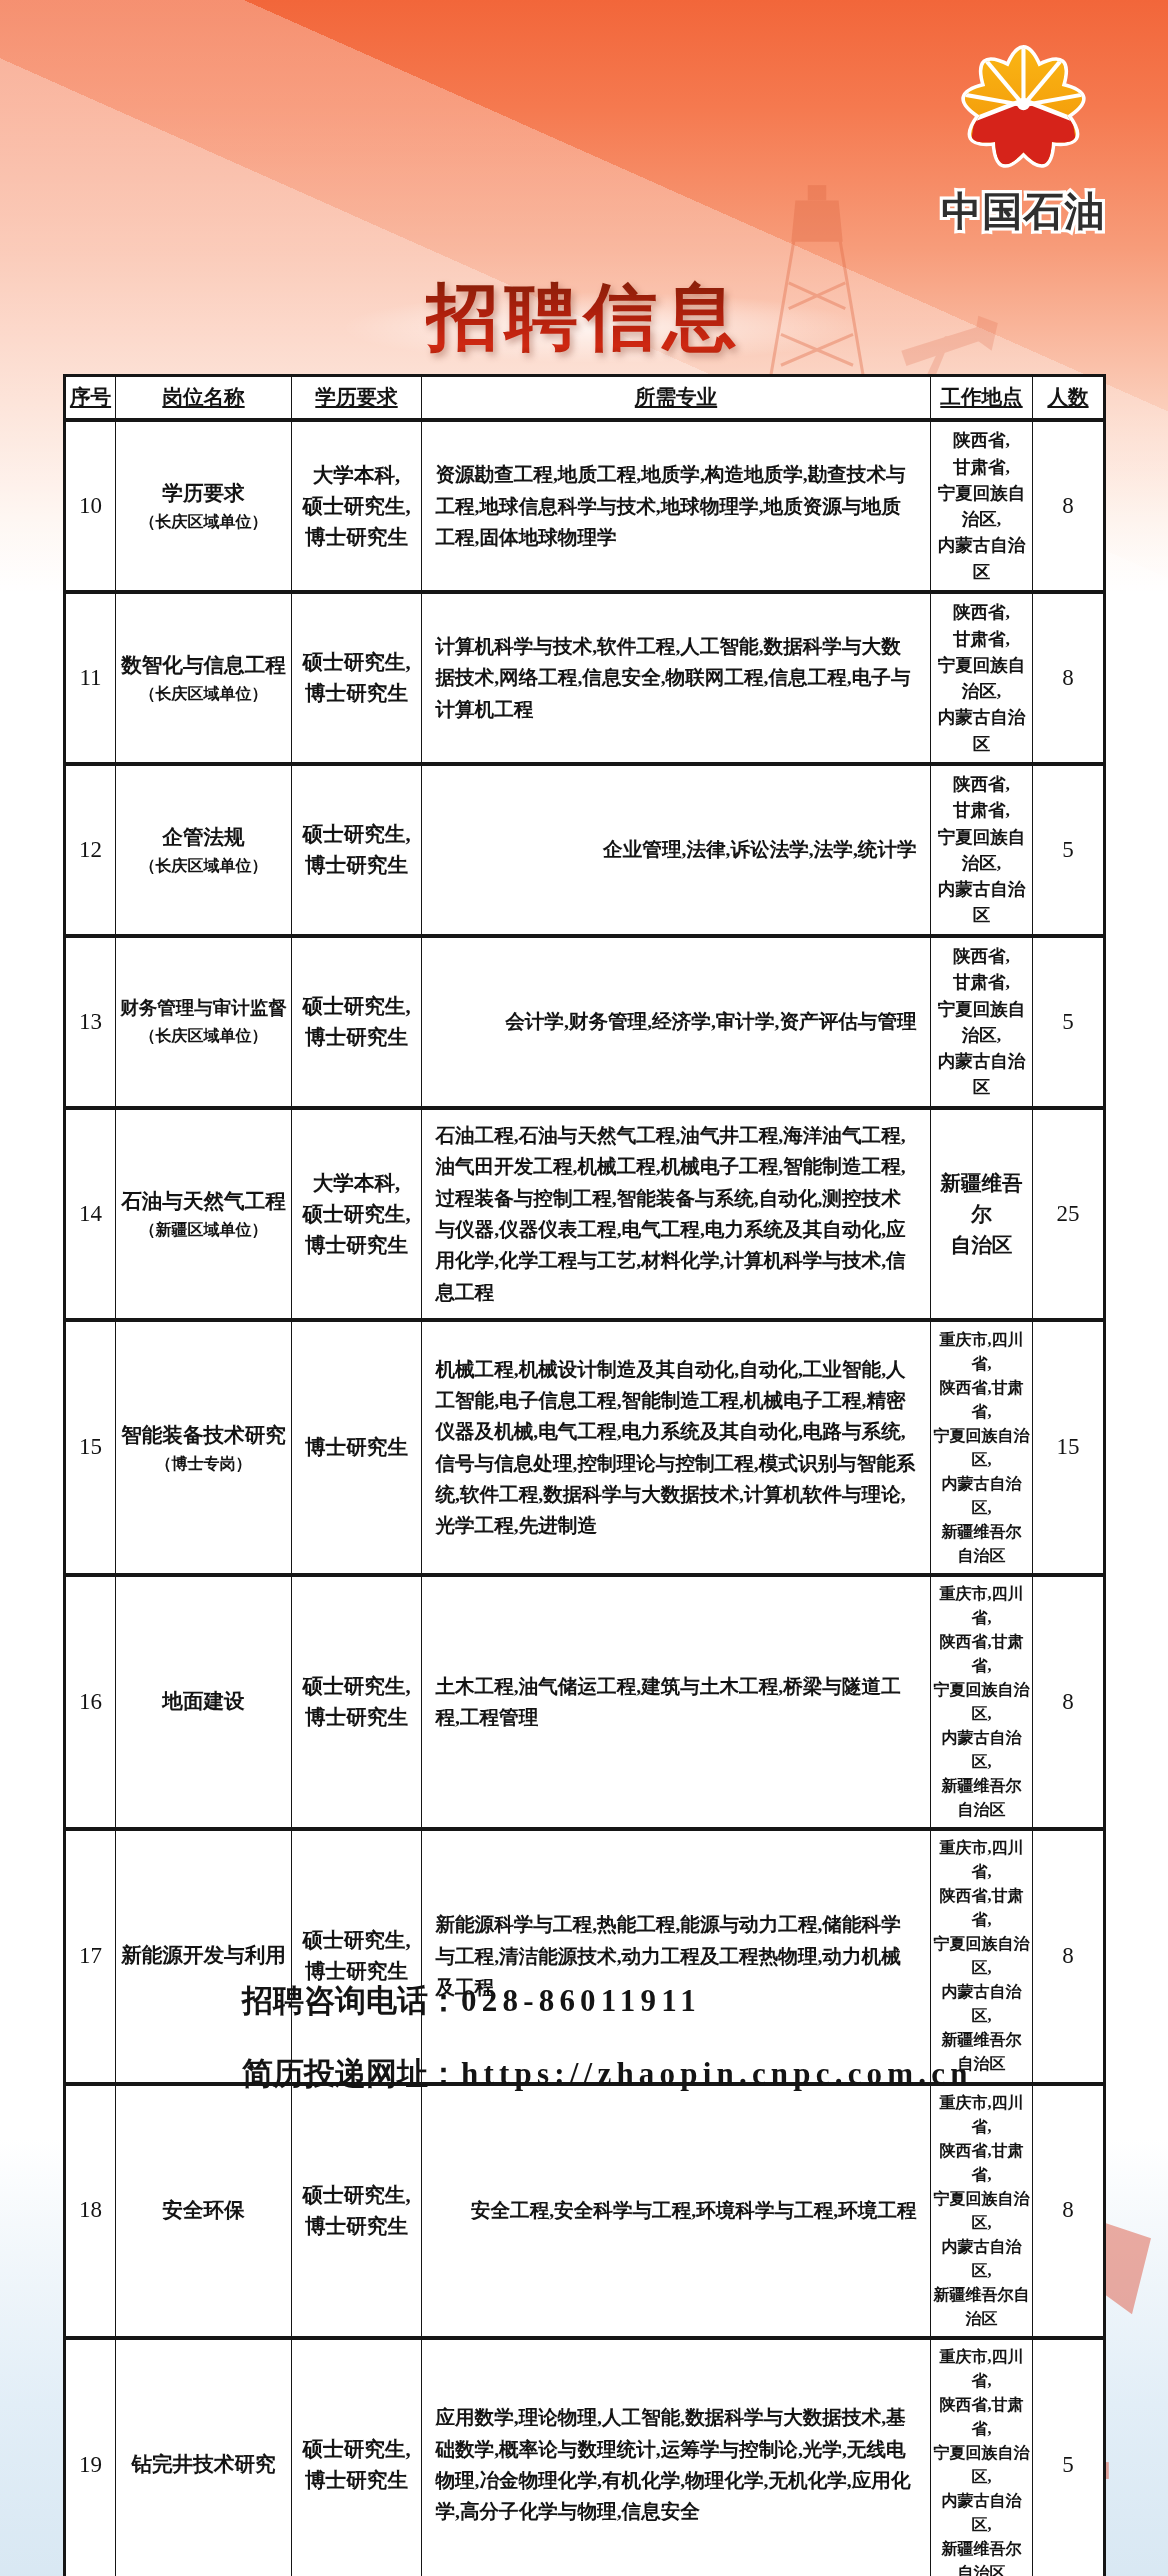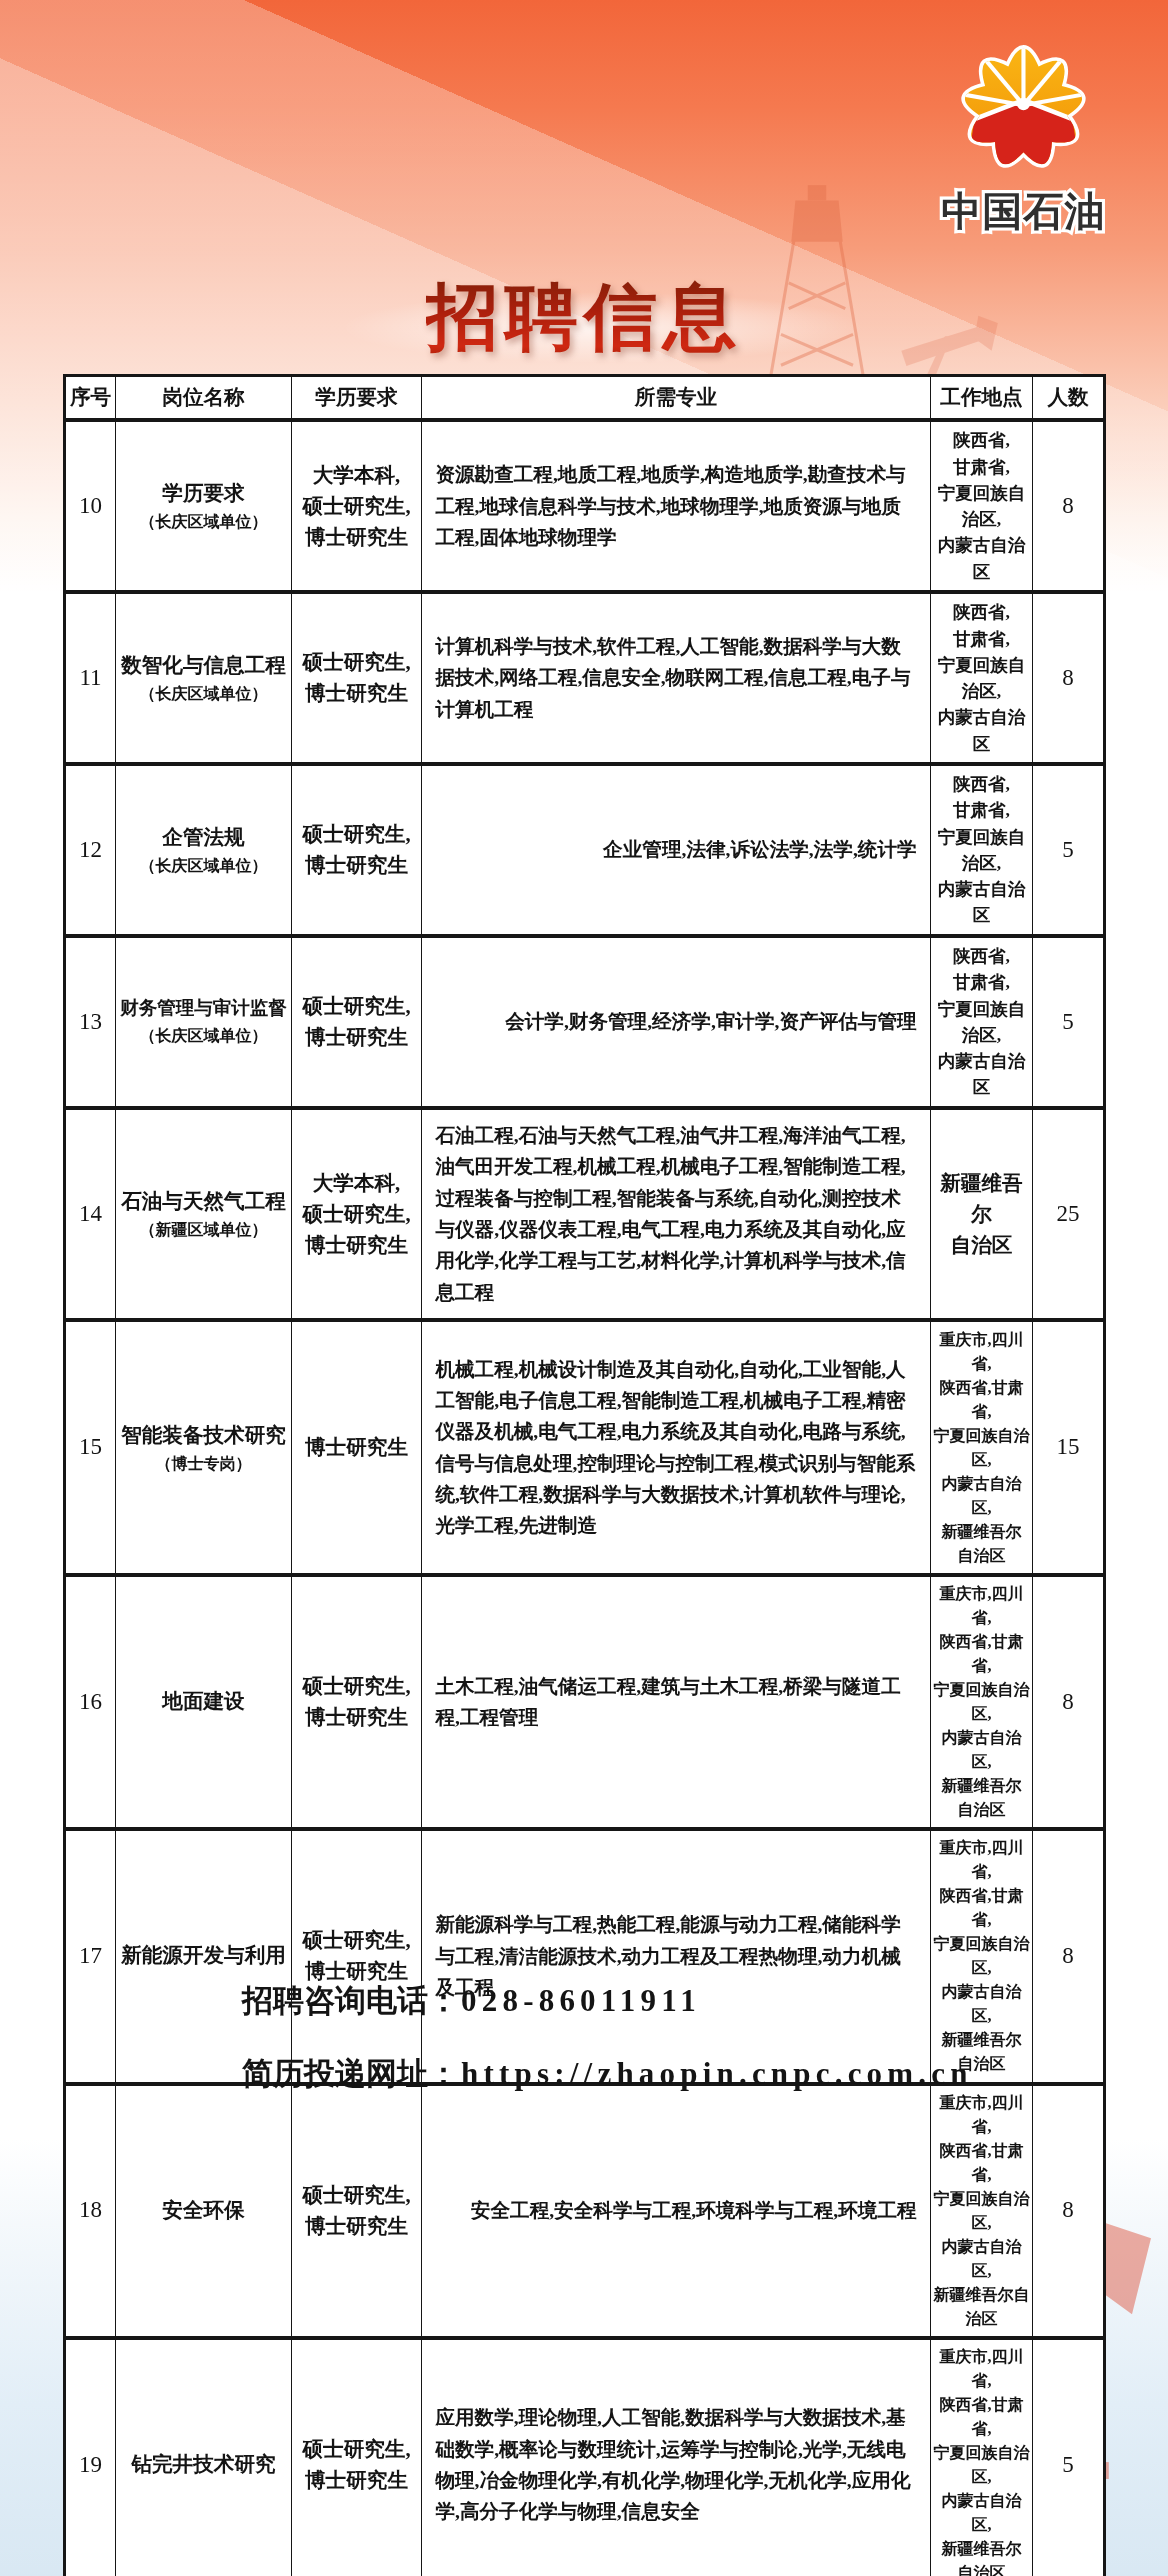--- a/index.html
+++ b/index.html
@@ -26,21 +26,21 @@
     font-family:"Liberation Sans","DejaVu Sans",sans-serif;font-weight:900;
     font-size:73px;letter-spacing:6.2px;white-space:nowrap;
     background:linear-gradient(180deg,#7c2008 0%,#a91f0c 40%,#cf2812 78%,#8f1d04 100%);
     -webkit-background-clip:text;background-clip:text;color:transparent;
     filter:drop-shadow(3.1px 4.6px 3.6px rgba(150,80,60,.45));}
 
   
   .jobtable{position:absolute;left:63px;top:374px;width:1043px;z-index:4;
     background:#ffffff;border:3.1px solid #161616;box-sizing:border-box;}
   .trow{display:grid;grid-template-columns:50px 176px 130px 509px 102px auto;}
-  .trow-head{min-height:41px;border-bottom:4.1px solid #161616;}
+  .trow-head{min-height:41px;border-bottom:4.1px solid #161616;text-decoration:underline;}
   #rows .trow{border-bottom:4.1px solid #161616;}
   #rows .trow:last-child{border-bottom:none;}
   .c{display:flex;align-items:center;justify-content:center;flex-direction:column;
      text-align:center;white-space:pre-line;border-right:1.5px solid #161616;
      padding:5.2px 3.1px;box-sizing:border-box;font-size:20.6px;font-weight:700;line-height:1.5;}
   .c:last-child{border-right:none;}
   .hc{font-size:20.6px;font-weight:700;}
   .c-no,.c-count{font-weight:400;font-size:23px;}
   .c-majors{align-items:flex-end;justify-content:center;text-align:left;
      padding:10.3px 13.4px;font-size:19.6px;line-height:1.6;}

